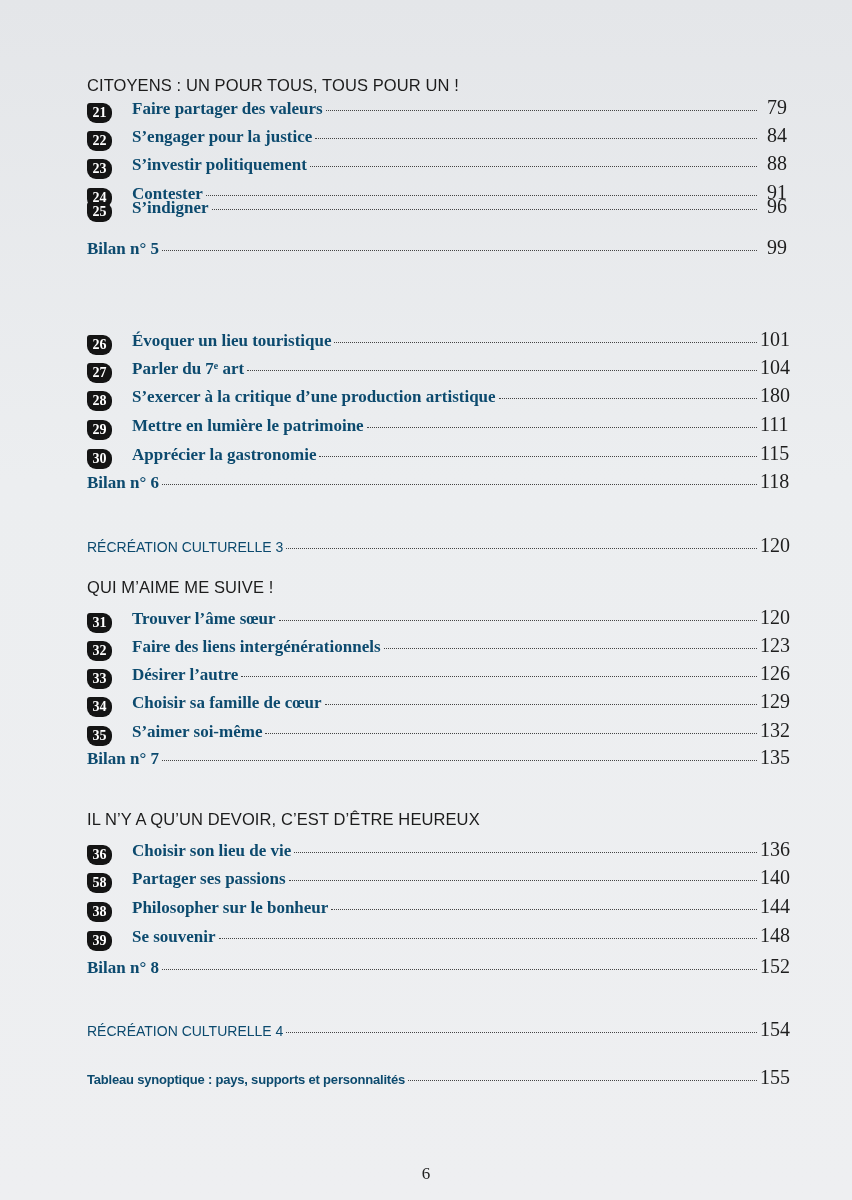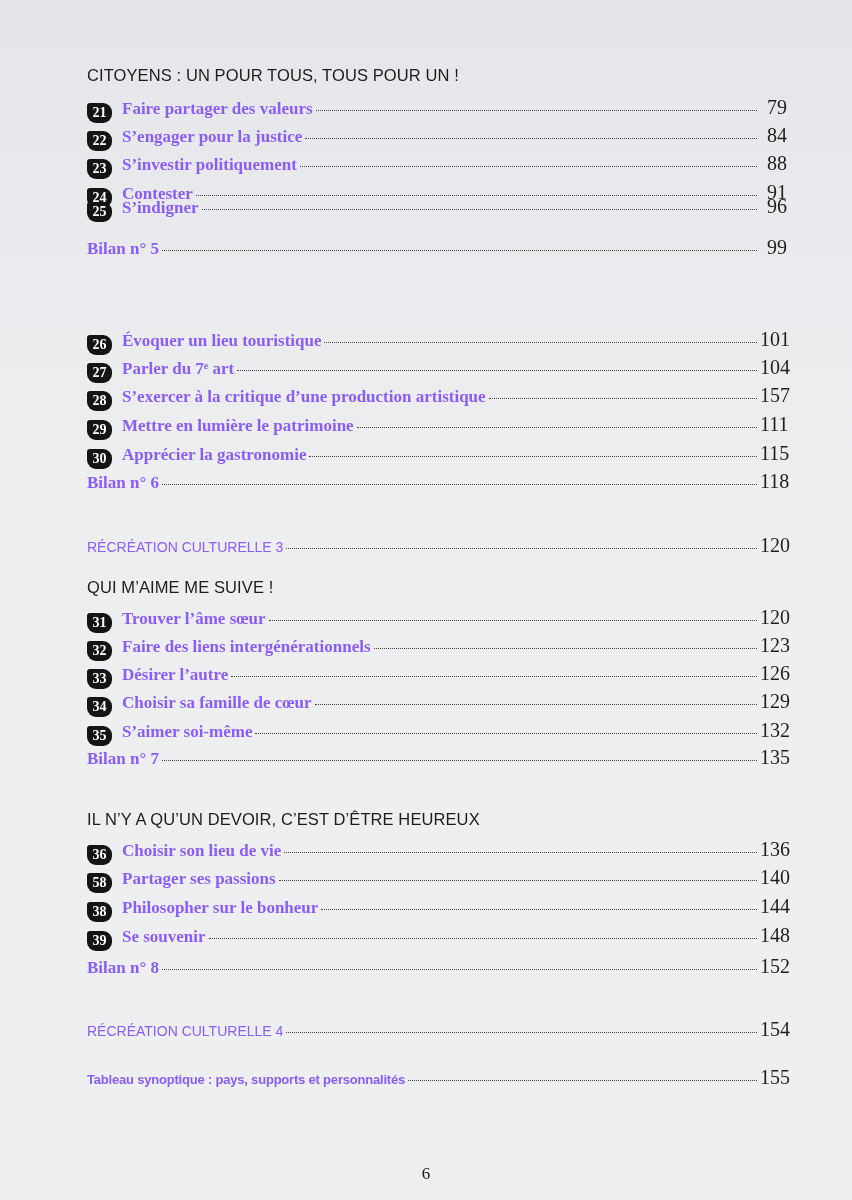--- a/index.html
+++ b/index.html
@@ -21,24 +21,24 @@
   .sec-title {
     position:absolute; left:87px;
     font-family:"Liberation Sans", sans-serif; font-size:16.5px; color:#1c1c1c;
     letter-spacing:0.1px;
   }
   .badge {
     display:inline-flex; align-items:center; justify-content:center;
     width:25px; height:20px; background:#141414; color:#fff;
     border-radius:3px 9px 9px 9px;
     font-family:"Liberation Serif", serif; font-weight:bold; font-size:14px;
-    margin-right:10px; flex:none; position:relative; top:3px;
+    margin-right:20px; flex:none; position:relative; top:3px;
   }
   .label {
-    font-family:"Liberation Serif", serif; font-weight:bold; font-size:17px; color:#8b5cf6;
+    font-family:"Liberation Serif", serif; font-weight:bold; font-size:17px; color:#0c4a6e;
     white-space:nowrap; flex:none;
   }
   .label.sans {
     font-family:"Liberation Sans", sans-serif; font-weight:normal; font-size:14px;
   }
   .label.sans-bold {
     font-family:"Liberation Sans", sans-serif; font-weight:bold; font-size:13px; letter-spacing:-0.2px;
   }
   .dots {
     flex:1; border-bottom:1px dotted #444; margin:0 3px; position:relative; top:-3px; min-width:10px;
@@ -52,21 +52,21 @@
     font-family:"Liberation Serif", serif; font-size:17px; color:#222;
   }
 </style>
 </head>
 <body>
 
 <div class="page">
 
   <div class="ghost"></div>
 
-  <div class="sec-title" style="top:66px">CITOYENS : UN POUR TOUS, TOUS POUR UN !</div>
+  <div class="sec-title" style="top:76px">CITOYENS : UN POUR TOUS, TOUS POUR UN !</div>
   <div class="row" style="top:96px">
     <span class="badge">21</span>
     <span class="label">Faire partager des valeurs</span>
     <span class="dots"></span>
     <span class="pg">79</span>
   </div>
   <div class="row" style="top:124px">
     <span class="badge">22</span>
     <span class="label">S’engager pour la justice</span>
     <span class="dots"></span>
@@ -105,21 +105,21 @@
   <div class="row" style="top:356px">
     <span class="badge">27</span>
     <span class="label">Parler du 7ᵉ art</span>
     <span class="dots"></span>
     <span class="pg">104</span>
   </div>
   <div class="row" style="top:384px">
     <span class="badge">28</span>
     <span class="label">S’exercer à la critique d’une production artistique</span>
     <span class="dots"></span>
-    <span class="pg">157</span>
+    <span class="pg">180</span>
   </div>
   <div class="row" style="top:413px">
     <span class="badge">29</span>
     <span class="label">Mettre en lumière le patrimoine</span>
     <span class="dots"></span>
     <span class="pg">111</span>
   </div>
   <div class="row" style="top:442px">
     <span class="badge">30</span>
     <span class="label">Apprécier la gastronomie</span>

